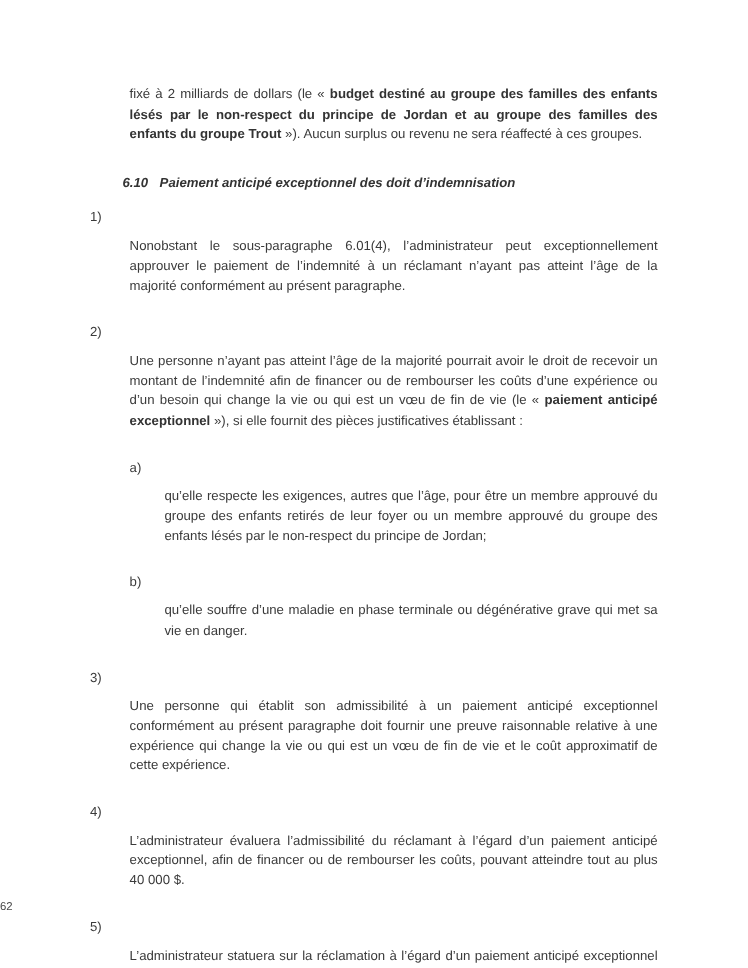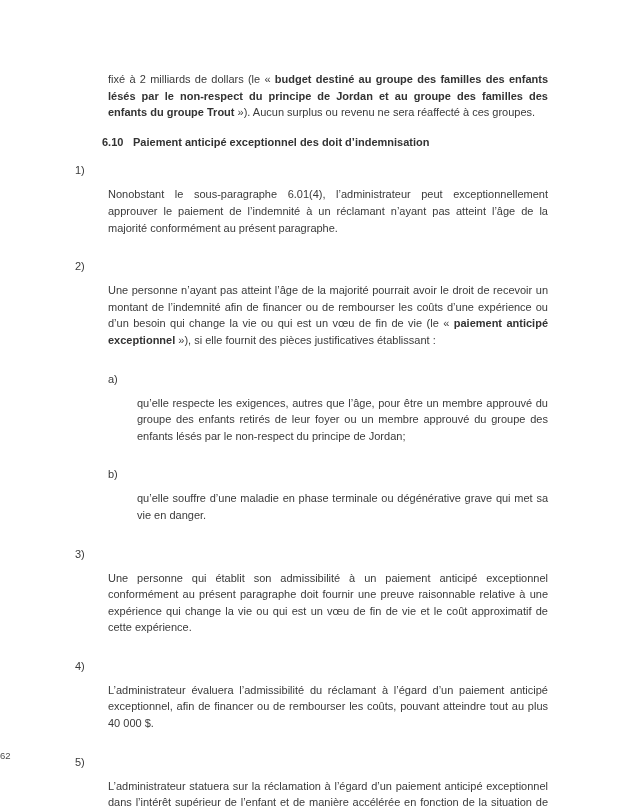--- a/index.html
+++ b/index.html
@@ -15,28 +15,29 @@
     font-family: "Liberation Sans", "DejaVu Sans", sans-serif;
     font-size: 11px;
     line-height: 16.6px;
     color: #3a3a3a;
     overflow: hidden;
   }
   .content {
     padding: 71px 75px 0 75px;
   }
   .intro {
-    margin: 0 0 13px 33px;
+    margin: 0 0 24px 33px;
     text-align: justify;
   }
   .heading {
     display: flex;
     margin: 0 0 12px 27px;
     font-weight: bold;
     color: #333333;
+    font-style: italic;
   }
   .heading .h-num {
     flex: 0 0 31px;
   }
   .item {
     display: flex;
     margin: 0 0 11px 0;
   }
   .item.l1 .marker {
     flex: 0 0 33px;

